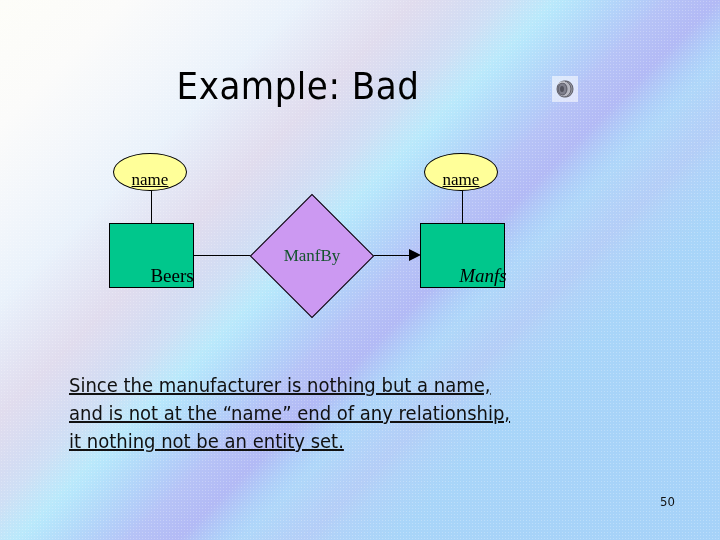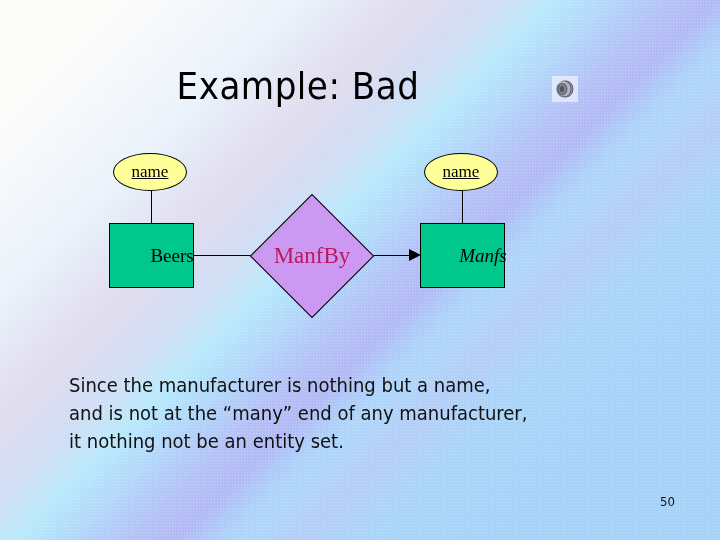--- a/index.html
+++ b/index.html
@@ -110,21 +110,21 @@
     position: absolute;
     left: 0;
     top: 0;
     width: 720px;
     height: 540px;
   }
   .node {
     position: absolute;
     box-sizing: border-box;
     display: flex;
-    align-items: center;
+    align-items: flex-end;
     justify-content: center;
     font-family: "Liberation Serif", "DejaVu Serif", serif;
     color: #000;
   }
   
   .entity {
     border: 1.5px solid #000;
     background: #00c78c;
     font-size: 19px;
     width: 85px;
@@ -165,22 +165,22 @@
     transform: rotate(45deg);
   }
   #rel-manfby .dia-label {
     position: absolute;
     left: 0; top: 0;
     width: 100%; height: 100%;
     display: flex;
     align-items: center;
     justify-content: center;
     font-family: "Liberation Serif", "DejaVu Serif", serif;
-    font-size: 23px;
-    color: #be185d;
+    font-size: 17px;
+    color: #14532d;
     white-space: nowrap;
   }
 
   
   .edge { position: absolute; background: #000; }
   .edge-v { width: 1.3px; }
   .edge-h { height: 1.3px; }
   #edge-beers-attr { left: 151px; top: 190px; height: 34px; }
   #edge-manfs-attr { left: 462px; top: 190px; height: 34px; }
   #edge-beers-rel  { left: 194px; top: 255px; width: 80px; }
@@ -199,20 +199,21 @@
   
   #body-text {
     position: absolute;
     left: 69px;
     top: 371px;
     width: 600px;
     font-family: "DejaVu Sans Condensed", "Liberation Sans Narrow", "Liberation Sans", sans-serif;
     font-size: 20px;
     line-height: 28px;
     color: #111111;
+    text-decoration: underline;
   }
   #body-text div { white-space: nowrap; }
 
   
   #page-number {
     position: absolute;
     left: 636px;
     top: 494px;
     font-family: "DejaVu Sans Condensed", "Liberation Sans Narrow", "Liberation Sans", sans-serif;
     font-size: 13px;
@@ -268,19 +269,19 @@
 
     <div id="rel-manfby">
       <div class="dia-shape"></div>
       <div class="dia-label">ManfBy</div>
     </div>
 
   </div>
 
   <div id="body-text">
     <div>Since the manufacturer is nothing but a name,</div>
-    <div>and is not at the “many” end of any manufacturer,</div>
+    <div>and is not at the “name” end of any relationship,</div>
     <div>it nothing not be an entity set.</div>
   </div>
 
   <div id="page-number">50</div>
 
 </div>
 
 </body></html>

